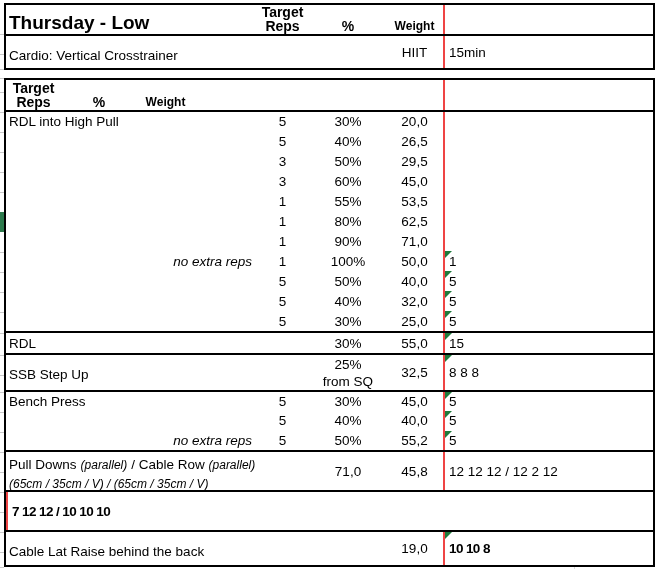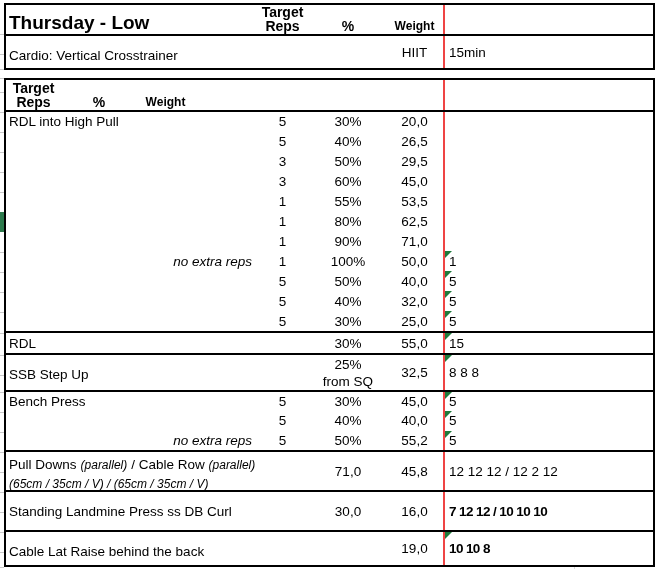--- a/index.html
+++ b/index.html
@@ -319,29 +319,20 @@
           <div class="cp">71,0</div>
           <div class="cw">45,8</div>
         </div>
       </div>
       <div class="res">
         <div class="one">12 12 12 / 12 2 12</div>
       </div>
     </div>
 
     <div class="sec bb" style="height:40px">
-      <div class="main">
-        <div class="nm">Standing Landmine Press ss DB Curl</div>
-        <div class="vals">
-          <div class="cnl"></div>
-          <div class="cr"></div>
-          <div class="cp">30,0</div>
-          <div class="cw">16,0</div>
-        </div>
-      </div>
       <div class="res">
         <div class="one cond">7 12 12 / 10 10 10</div>
       </div>
     </div>
 
     <div class="sec" style="flex:1">
       <div class="main">
         <div class="nm">Cable Lat Raise behind the back</div>
         <div class="vals">
           <div class="cnl"></div>

